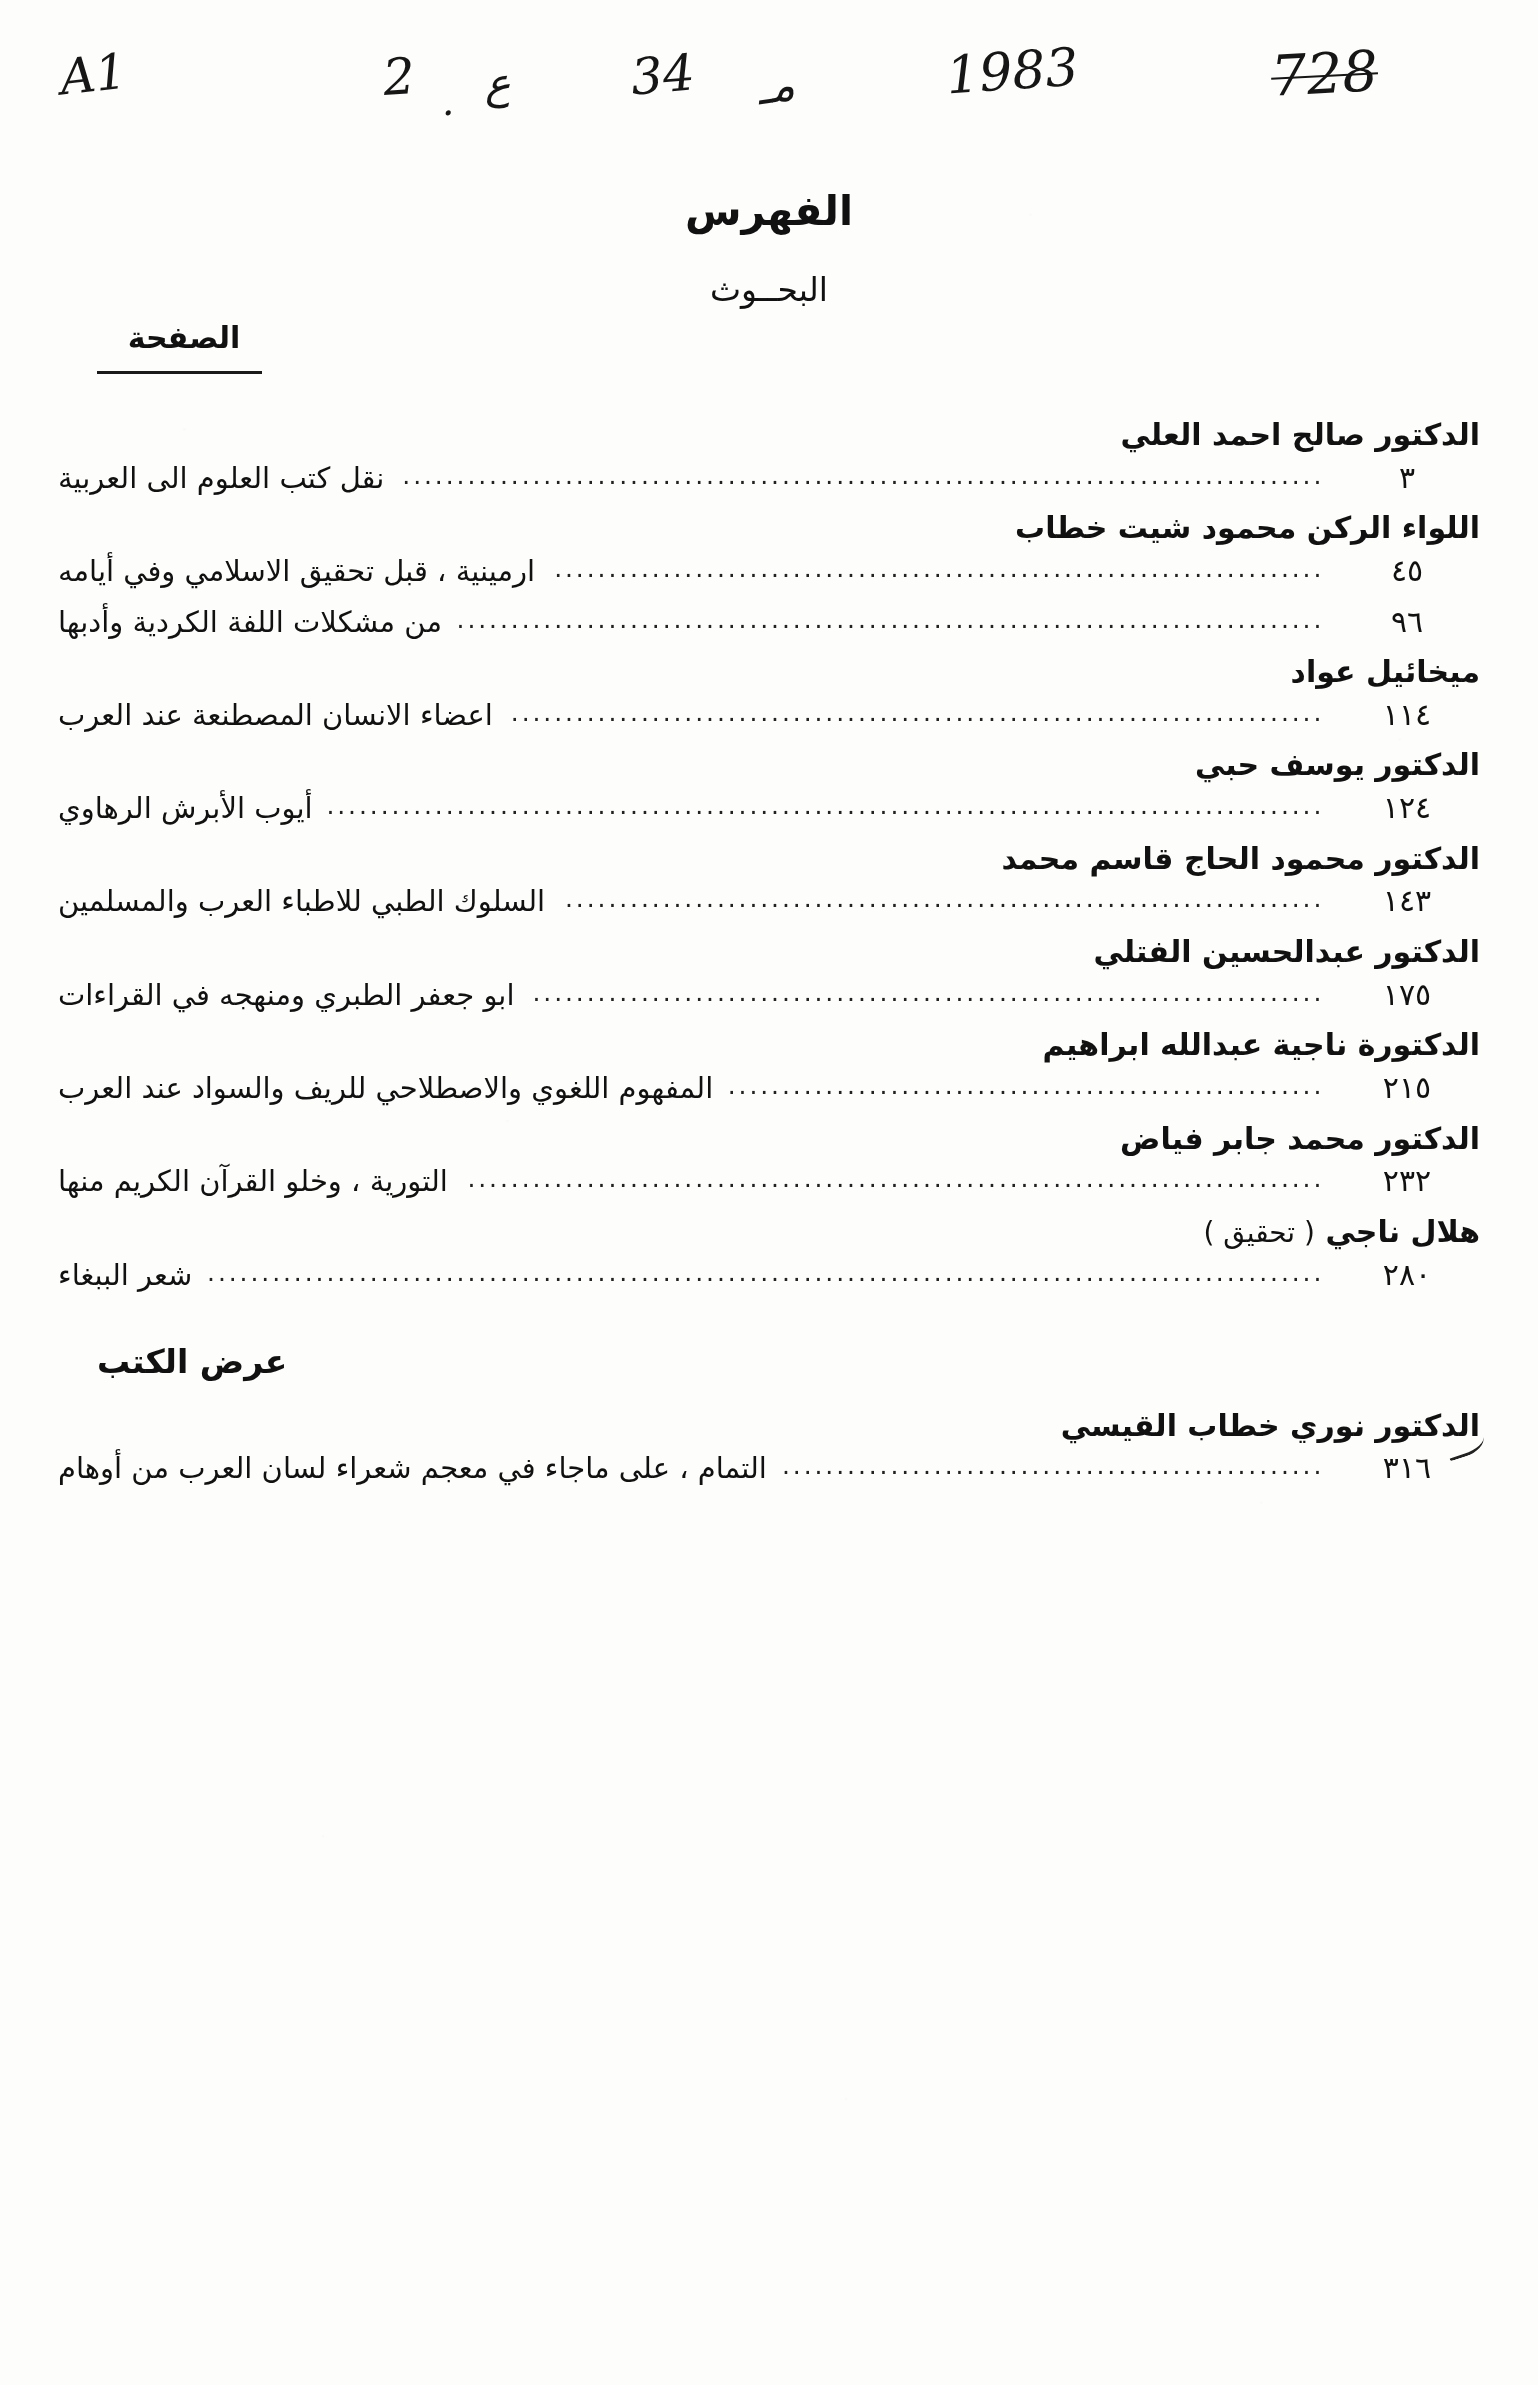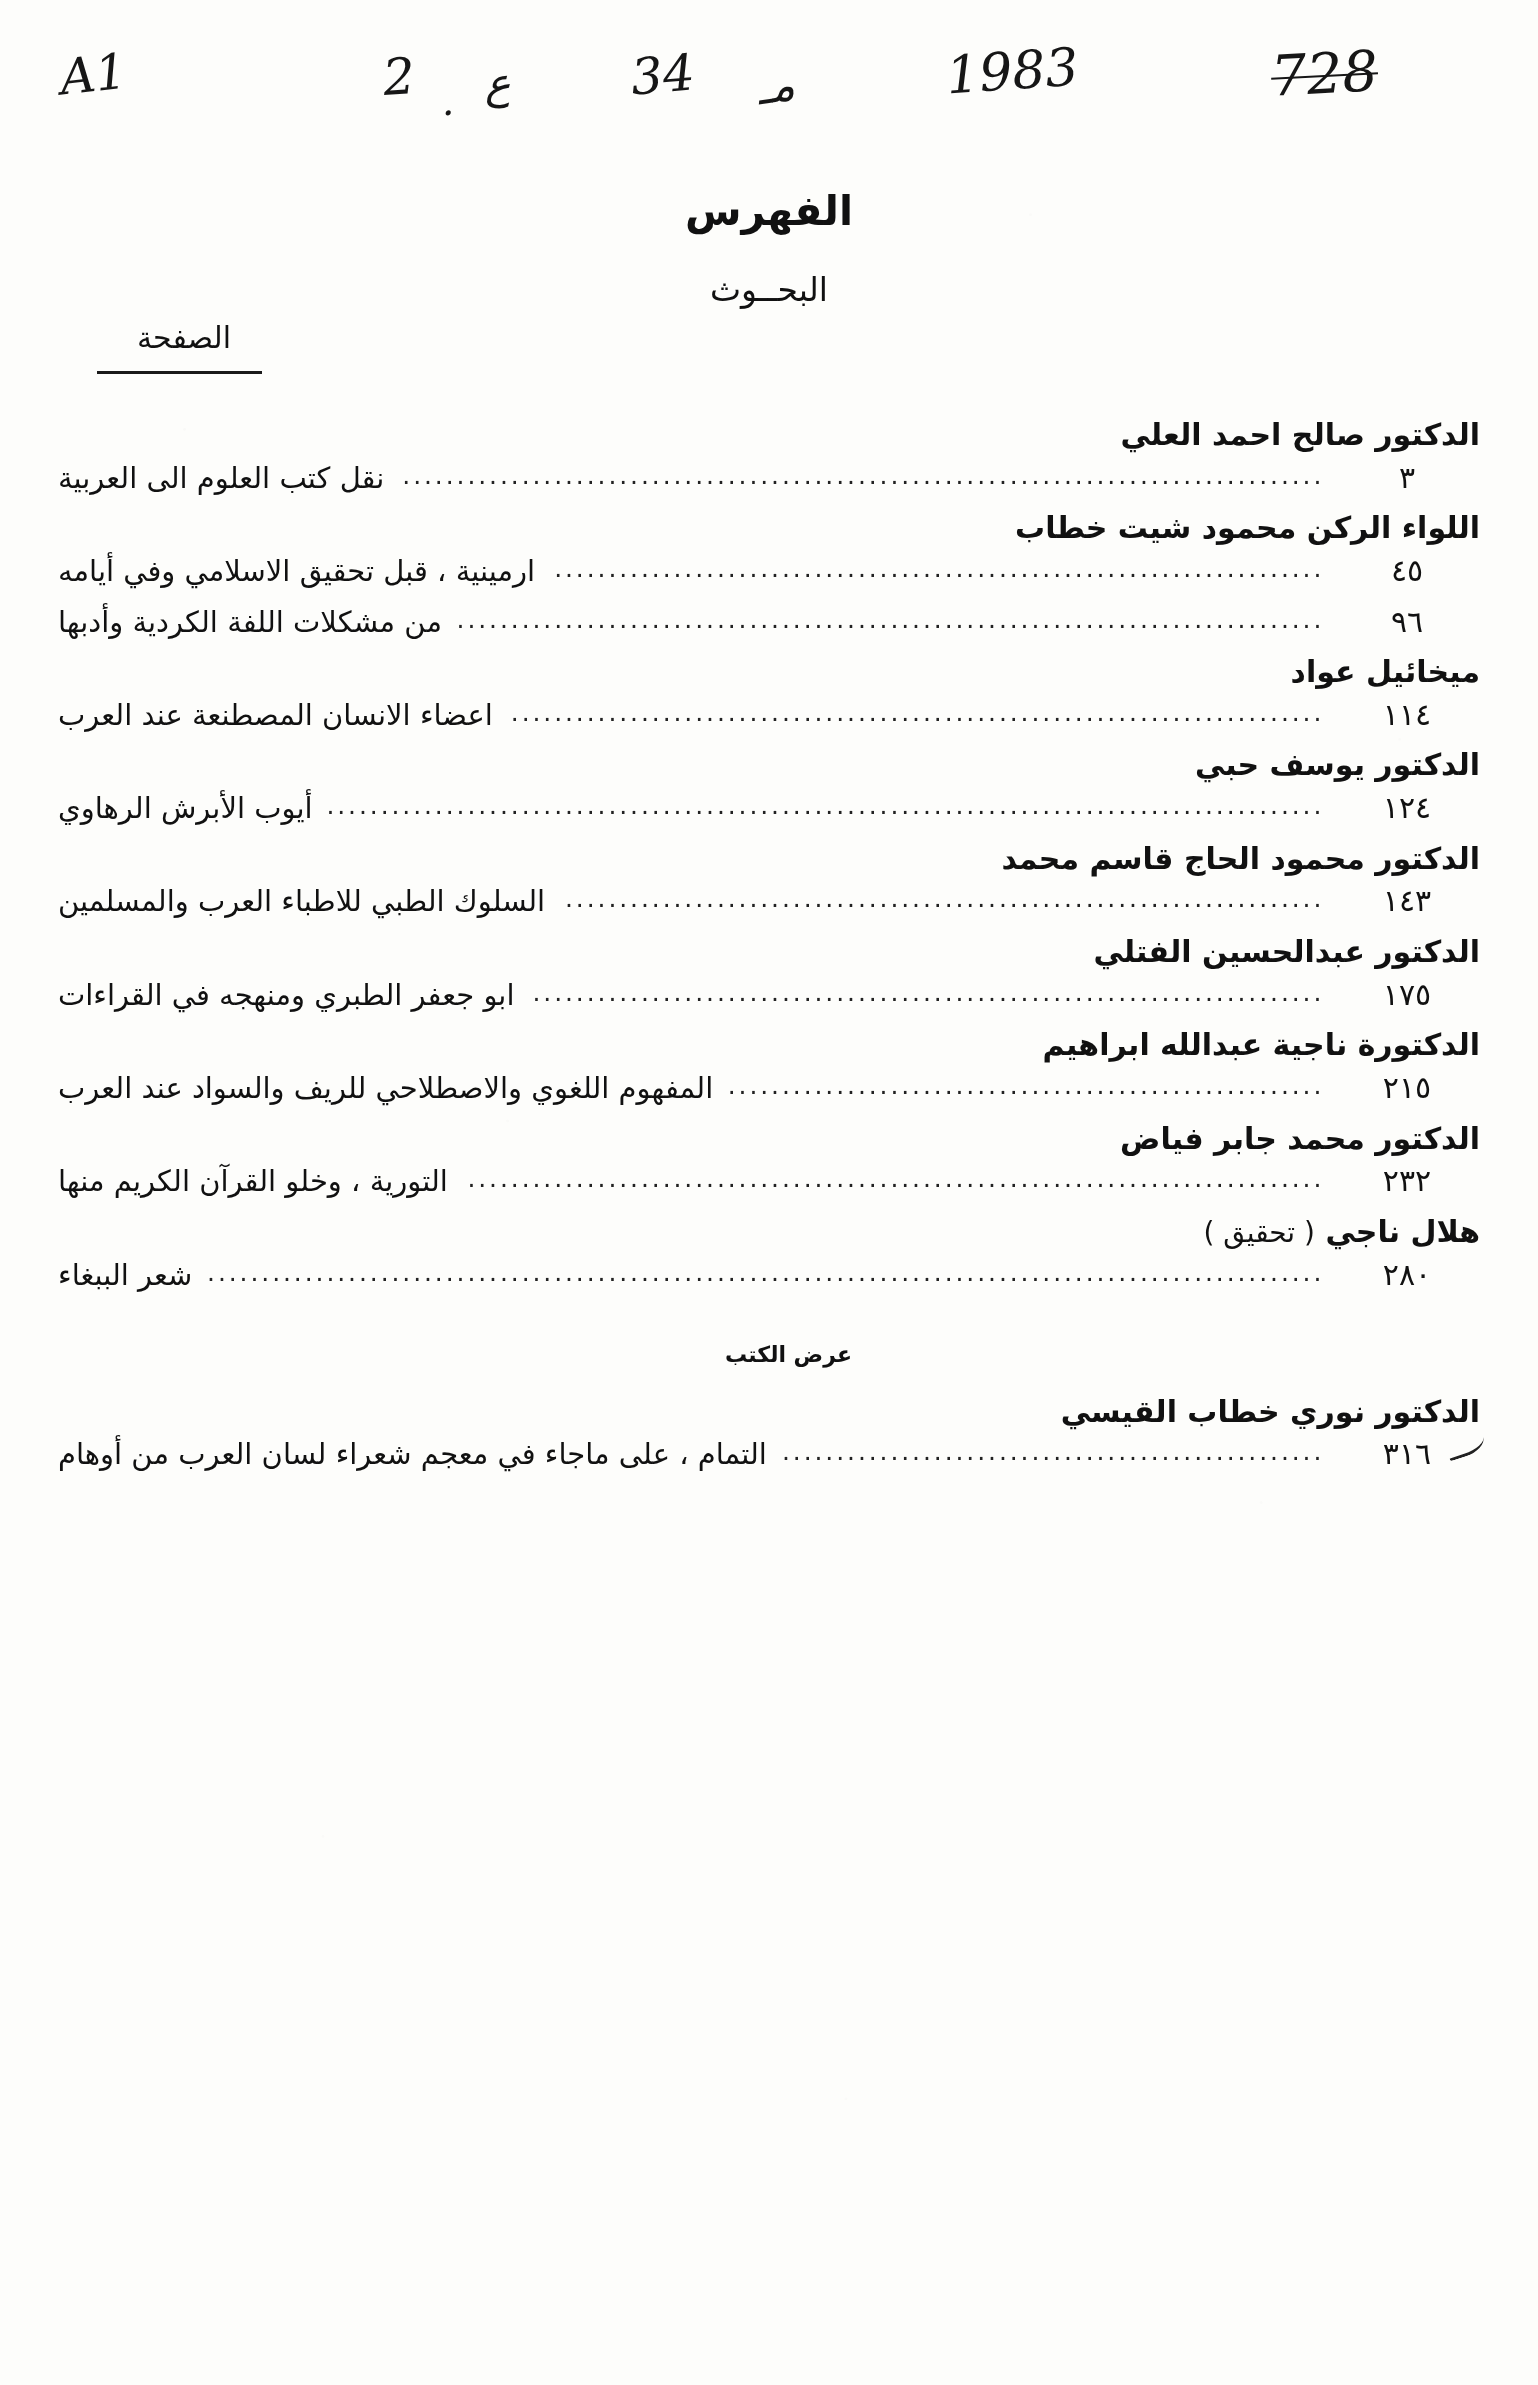--- a/index.html
+++ b/index.html
@@ -88,21 +88,21 @@
     letter-spacing: 1.9px;
   }
 
   .page-col-head {
     position: absolute;
     top: 320px;
     left: 92px;
     width: 184px;
     text-align: center;
     font-size: 30px;
-    font-weight: normal;
+    font-weight: bold;
   }
   .page-col-rule {
     position: absolute;
     top: 371px;
     left: 97px;
     width: 165px;
     height: 2.9px;
     background: #1a1a1a;
   }
 
@@ -151,22 +151,22 @@
   .line .pnum {
     width: 146px;
     text-align: center;
     font-size: 30px;
     white-space: nowrap;
     flex: 0 0 146px;
   }
 
   
   .section-head {
-    text-align: center;
-    font-size: 22px;
+    text-align: left;
+    font-size: 33px;
     font-weight: bold;
     margin: 50px 0 27px 0;
     padding-left: 39px;
   }
 
   
   .pen-mark {
     position: absolute;
     top: 1434px;
     left: 1446px;

